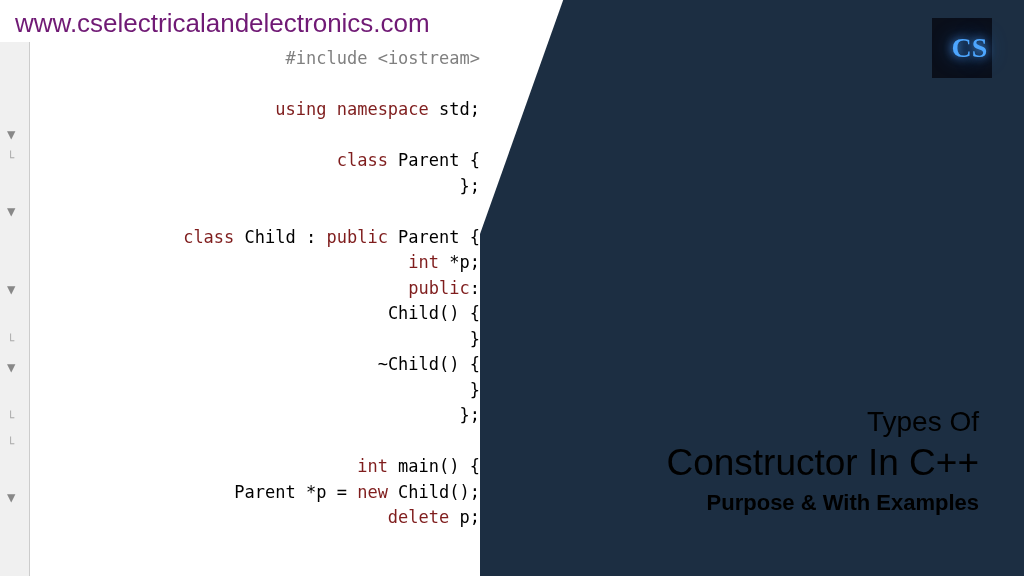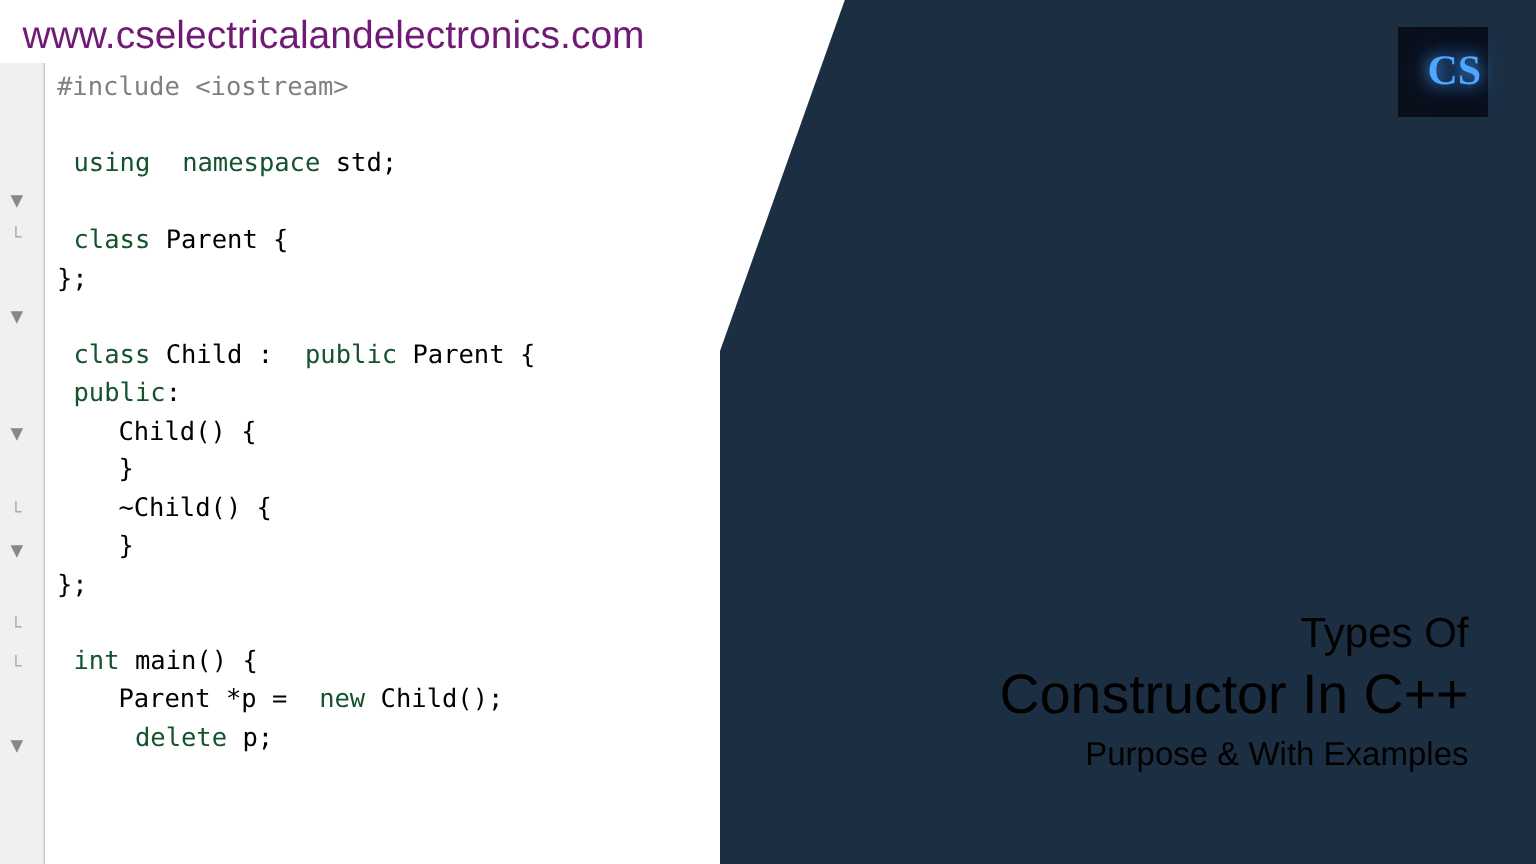--- a/index.html
+++ b/index.html
@@ -81,22 +81,22 @@
       left: 7px;
       color: #999;
       font-size: 14px;
     }
     .fold-arrow { color: #888; }
     .fold-corner { color: #aaa; font-size: 12px; }
     .code-content {
       padding-left: 38px;
       padding-top: 4px;
     }
-    .code-line { white-space: pre; }
-    .kw-blue { color: #14532d; margin-left: 11px; }
+    .code-line { white-space: pre; text-align: right; }
+    .kw-blue { color: #7f1d1d; }
     .kw-gray { color: #808080; }
     .text-black { color: #000; }
     .title-block {
       position: absolute;
       bottom: 60px;
       right: 45px;
       text-align: right;
       color: #000000;
       z-index: 2;
     }
@@ -105,21 +105,21 @@
       font-weight: 300;
       margin-bottom: 4px;
     }
     .title-big {
       font-size: 37px;
       font-weight: 400;
       margin-bottom: 6px;
     }
     .title-sub {
       font-size: 22px;
-      font-weight: 400;
+      font-weight: 700;
     }
   </style>
 </head>
 <body>
 
 <div class="container">
   <div class="diagonal-bg"></div>
 
   <div class="url-text">www.cselectricalandelectronics.com</div>
 
@@ -141,20 +141,21 @@
     </div>
     <div class="code-content">
       <div class="code-line"><span class="kw-gray">#include</span><span class="kw-gray"> &lt;iostream&gt;</span></div>
       <div class="code-line">&nbsp;</div>
       <div class="code-line"><span class="kw-blue">using </span><span class="kw-blue">namespace</span><span class="text-black"> std;</span></div>
       <div class="code-line">&nbsp;</div>
       <div class="code-line"><span class="kw-blue">class</span><span class="text-black"> Parent {</span></div>
       <div class="code-line"><span class="text-black">};</span></div>
       <div class="code-line">&nbsp;</div>
       <div class="code-line"><span class="kw-blue">class</span><span class="text-black"> Child : </span><span class="kw-blue">public</span><span class="text-black"> Parent {</span></div>
+      <div class="code-line"><span class="kw-blue">    int</span><span class="text-black"> *p;</span></div>
       <div class="code-line"><span class="kw-blue">public</span><span class="text-black">:</span></div>
       <div class="code-line"><span class="text-black">    Child() {</span></div>
       <div class="code-line"><span class="text-black">    }</span></div>
       <div class="code-line"><span class="text-black">    ~Child() {</span></div>
       <div class="code-line"><span class="text-black">    }</span></div>
       <div class="code-line"><span class="text-black">};</span></div>
       <div class="code-line">&nbsp;</div>
       <div class="code-line"><span class="kw-blue">int</span><span class="text-black"> main() {</span></div>
       <div class="code-line"><span class="text-black">    Parent *p = </span><span class="kw-blue">new</span><span class="text-black"> Child();</span></div>
       <div class="code-line"><span class="text-black">    </span><span class="kw-blue">delete</span><span class="text-black"> p;</span></div>

